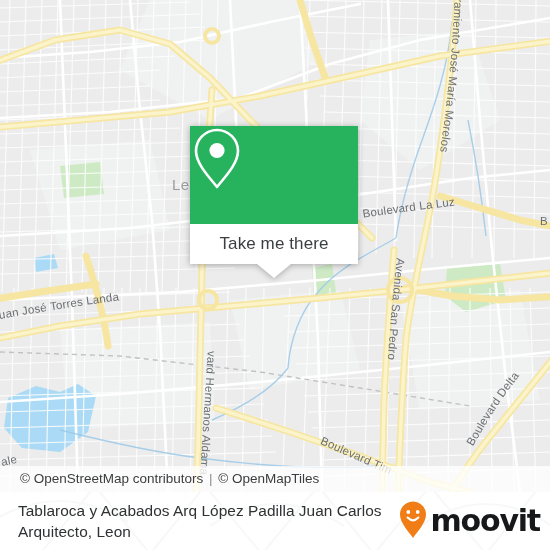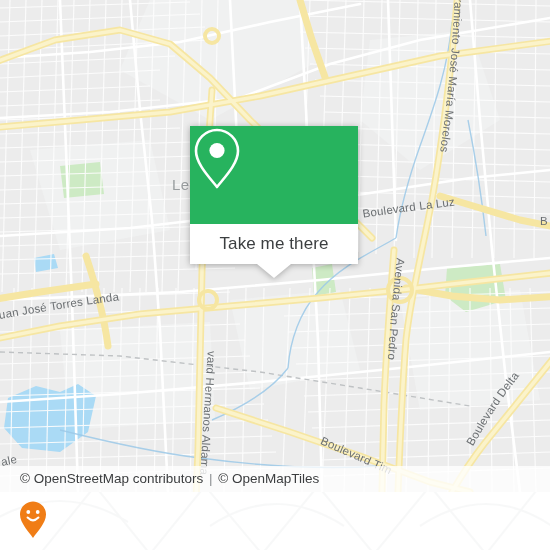--- a/index.html
+++ b/index.html
@@ -391,25 +391,27 @@
         <path d="M262,62 L318,-6 L374,62"></path>
         <path d="M374,62 L430,-6 L486,62"></path>
         <path d="M486,62 L540,-6"></path>
         <path d="M-10,30 Q60,-12 128,30"></path>
         <path d="M210,34 Q276,-10 344,34"></path>
         <path d="M420,34 Q486,-10 552,34"></path>
       </g>
     </svg>
 
     <div class="footer-inner">
+      <div class="footer-title">Tablaroca y Acabados Arq López Padilla Juan Carlos Arquitecto, Leon</div>
 
       <div class="brand">
         <svg width="30" height="40" viewBox="0 0 30 40">
           <path d="M15 1.5 C7.8 1.5 2 7.3 2 14.5 C2 23 11 32 15 38 C19 32 28 23 28 14.5 C28 7.3 22.2 1.5 15 1.5 Z" fill="#f07d16"></path>
           <circle cx="10.3" cy="12" r="1.9" fill="#ffffff"></circle>
           <circle cx="19.7" cy="12" r="1.9" fill="#ffffff"></circle>
           <path d="M9.6 17.6 Q15 23 20.4 17.6" stroke="#ffffff" stroke-width="2.1" fill="none" stroke-linecap="round"></path>
         </svg>
+        <span class="brand-word">moovit</span>
       </div>
     </div>
   </div>
 
 </div>
 
 </body></html>

